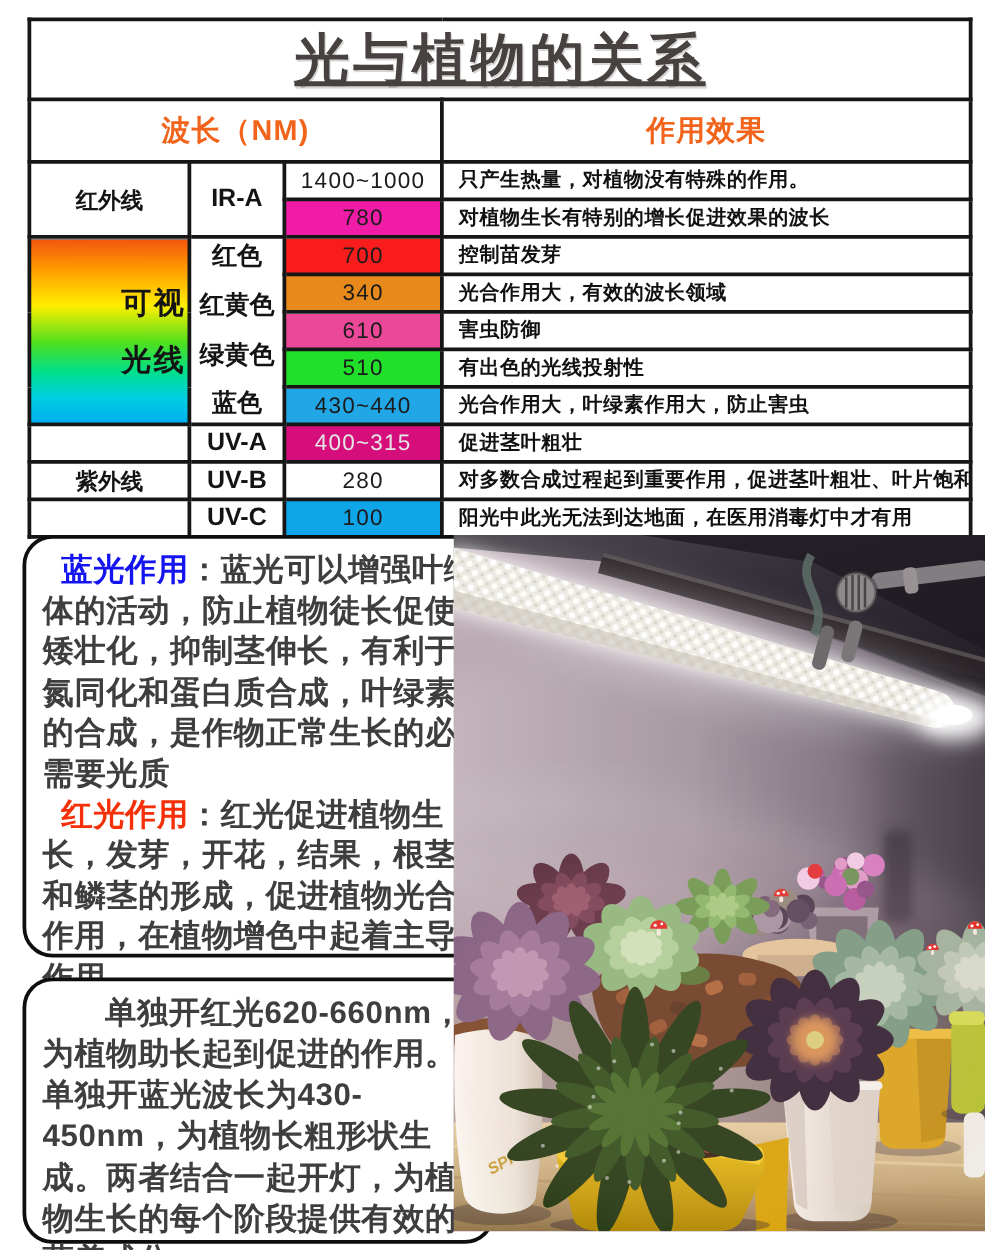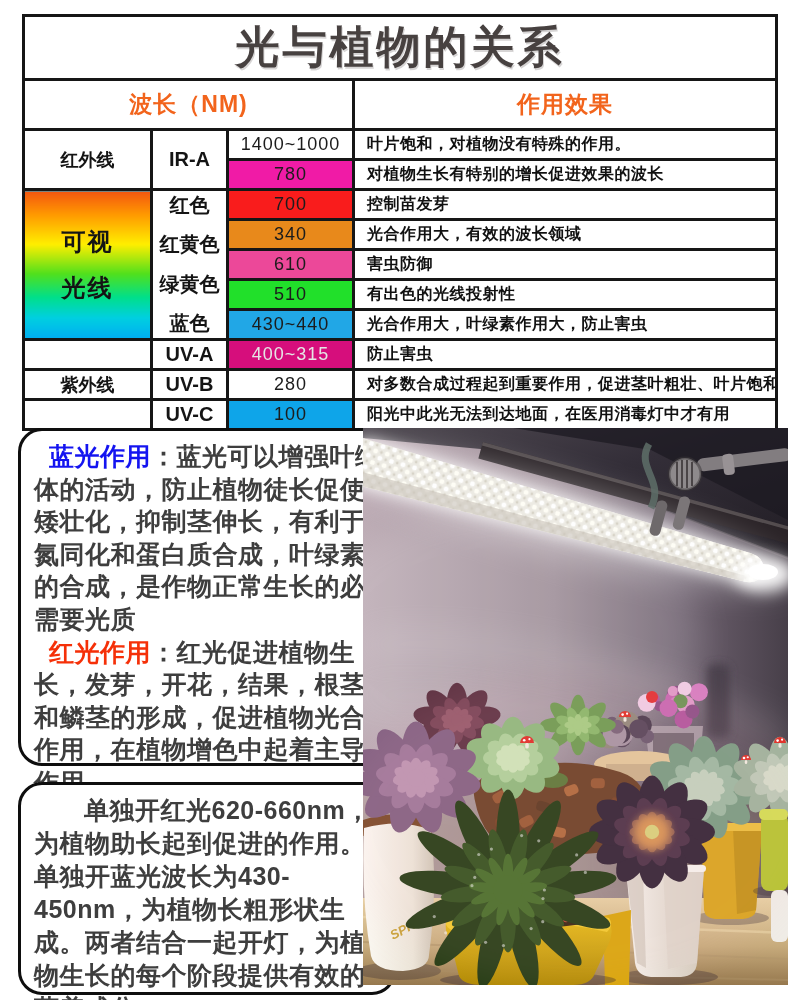--- a/index.html
+++ b/index.html
@@ -5,29 +5,29 @@
   html,body{margin:0;padding:0;}
   body{width:800px;height:1000px;position:relative;background:#ffffff;
        font-family:"Liberation Sans","DejaVu Sans",sans-serif;overflow:hidden;}
 
   
   table.spectrum{position:absolute;left:22px;top:14px;width:756px;
                  border-collapse:collapse;table-layout:fixed;background:#fff;}
   table.spectrum td{border:3px solid #161616;overflow:hidden;white-space:nowrap;}
   td.title-cell{height:56px;font-size:44px;font-weight:bold;color:#474140;
                 text-align:center;letter-spacing:3px;
-                text-shadow:1px 2px 0 rgba(71,65,64,.22);}
+                text-shadow:1px 2px 0 rgba(71,65,64,.22);text-decoration:underline;}
   td.head-cell{height:45px;font-size:23px;font-weight:bold;color:#f2641c;
                text-align:center;letter-spacing:1px;}
   tr.r td{height:25px;}
   td.cat{font-size:18px;font-weight:bold;color:#141414;text-align:center;}
   td.band{font-size:20px;font-weight:bold;color:#141414;text-align:center;}
   td.wl{font-size:18px;font-weight:normal;color:#1c1c1c;text-align:center;letter-spacing:1px;}
   td.fx{font-size:16px;font-weight:bold;color:#111;text-align:left;padding-left:12px;letter-spacing:.5px;}
-  td.viscell{font-size:24px;letter-spacing:2px;}
+  td.viscell{font-size:24px;letter-spacing:2px;text-align:right;}
   td.visband{padding:4px 0;}
   td.visband .bl{display:flex;flex-direction:column;justify-content:space-between;
                  height:100%;line-height:1.04;}
 
   
   .note{position:absolute;left:18px;width:378px;box-sizing:border-box;
         border:3.5px solid #0e0e0e;border-radius:24px;background:#fff;
         padding:9px 12px 6px 13px;color:#3e3e3e;font-weight:bold;
         font-size:25px;line-height:32.6px;letter-spacing:.5px;}
   #note1{top:428px;height:338px;}
@@ -54,21 +54,21 @@
         <td class="title-cell" colspan="4">光与植物的关系</td>
       </tr>
   <tr>
     <td class="head-cell" colspan="3" style="color: rgb(242, 100, 28);">波长（NM)</td>
     <td class="head-cell" style="color: rgb(242, 100, 28);">作用效果</td>
   </tr>
   <tr class="r">
     <td class="cat" rowspan="2">红外线</td>
     <td class="band" rowspan="2">IR-A</td>
     <td class="wl" style="background-color: rgb(255, 255, 255);">1400~1000</td>
-    <td class="fx">叶片饱和，对植物没有特殊的作用。</td>
+    <td class="fx">只产生热量，对植物没有特殊的作用。</td>
   </tr>
   <tr class="r">
     <td class="wl" style="background-color: rgb(240, 27, 166);">780</td>
     <td class="fx">对植物生长有特别的增长促进效果的波长</td>
   </tr>
   <tr class="r">
     <td class="cat viscell" rowspan="5" id="vis-cell" style="background: linear-gradient(rgb(243, 86, 15), rgb(255, 154, 0) 16%, rgb(255, 238, 0) 36%, rgb(81, 224, 28) 56%, rgb(0, 223, 138) 72%, rgb(0, 207, 224) 86%, rgb(0, 174, 242));">
       <div style="margin-bottom:14px;">可视</div>
       <div>光线</div>
     </td>
@@ -96,21 +96,21 @@
     <td class="fx">有出色的光线投射性</td>
   </tr>
   <tr class="r">
     <td class="wl" style="background-color: rgb(33, 167, 230);">430~440</td>
     <td class="fx">光合作用大，叶绿素作用大，防止害虫</td>
   </tr>
   <tr class="r">
     <td class="cat"></td>
     <td class="band">UV-A</td>
     <td class="wl" style="color: #e5e5e5; background-color: rgb(214, 14, 124);">400~315</td>
-    <td class="fx">防止害虫</td>
+    <td class="fx">促进茎叶粗壮</td>
   </tr>
   <tr class="r">
     <td class="cat">紫外线</td>
     <td class="band">UV-B</td>
     <td class="wl" style="background-color: rgb(255, 255, 255);">280</td>
     <td class="fx">对多数合成过程起到重要作用，促进茎叶粗壮、叶片饱和</td>
   </tr>
   <tr class="r">
     <td class="cat"></td>
     <td class="band">UV-C</td>

